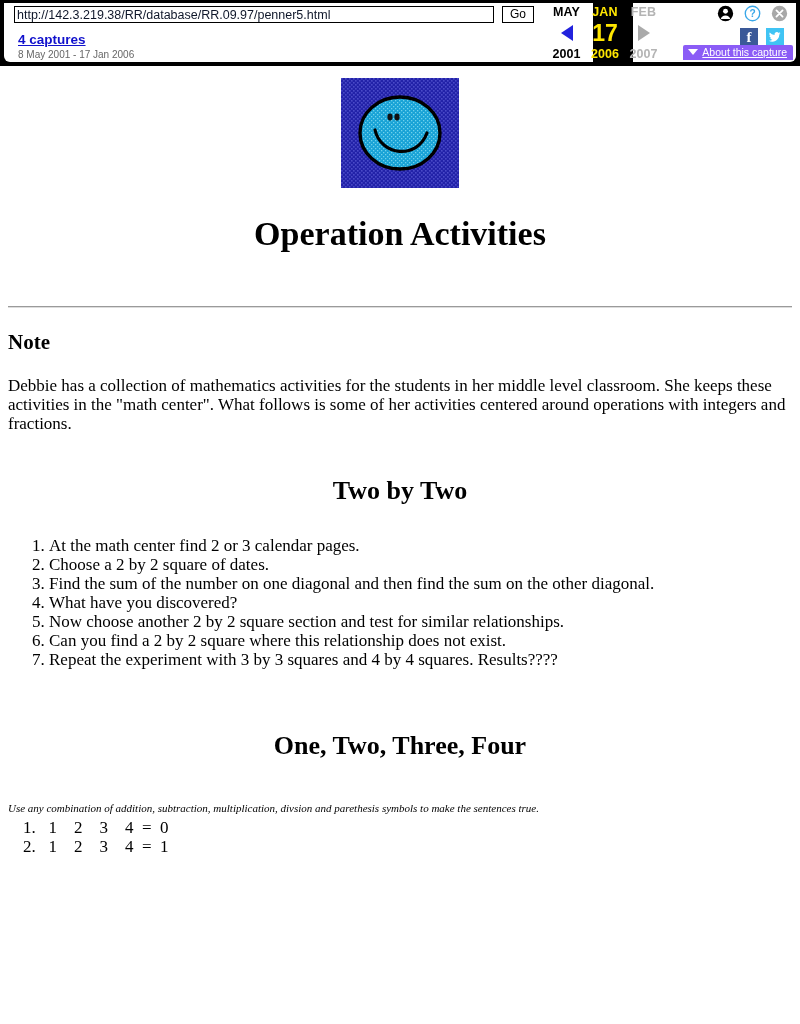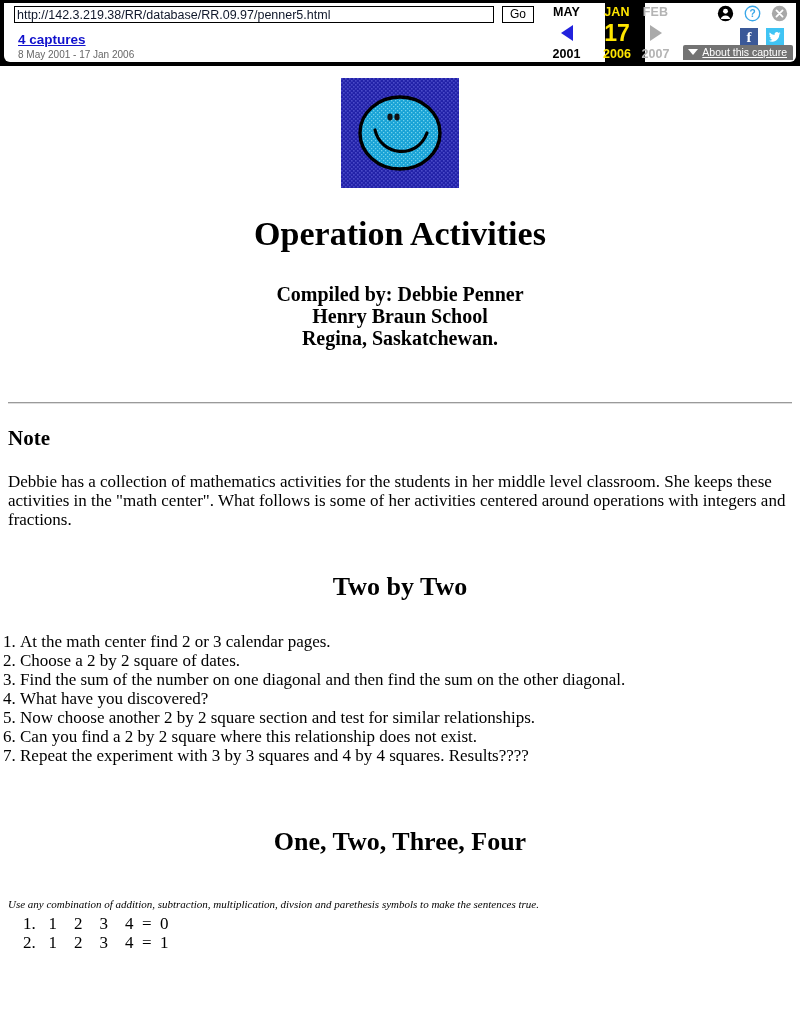--- a/index.html
+++ b/index.html
@@ -105,21 +105,21 @@
   .wm-col {
     width: 37px;
     display: flex;
     flex-direction: column;
     align-items: center;
     justify-content: space-between;
     padding: 2px 17px 1px 1px;
     box-sizing: border-box;
   }
   .wm-col.prev  { color: #000000; background: transparent; }
-  .wm-col.cur   { color: #ffe600; background: #000000; width: 40px; margin-left: 12px; }
+  .wm-col.cur   { color: #ffe600; background: #000000; width: 40px; }
   .wm-col.next  { color: #b4b4b4; background: transparent; }
   .wm-mon { font-size: 12.5px; font-weight: bold; letter-spacing: 0.2px; }
   .wm-day { font-size: 23px; font-weight: bold; line-height: 22px; }
   .wm-yr  { font-size: 12.5px; font-weight: bold; }
   .wm-arrow-l {
     width: 0; height: 0;
     border-top: 8px solid transparent;
     border-bottom: 8px solid transparent;
     border-right: 12px solid #2222dd;
     margin: 2px 0;
@@ -159,21 +159,21 @@
   .wm-tw { background: #40c4f4; }
   .wm-fb span {
     color: #ffffff; font-weight: bold; font-size: 15px;
     font-family: "Liberation Serif", serif; line-height: 16px;
   }
 
   .wm-about {
     position: absolute;
     right: 3px;
     bottom: 2px;
-    background: #737373;
+    background: #8b5cf6;
     color: #ffffff;
     font-size: 10.5px;
     font-family: "Liberation Sans", sans-serif;
     padding: 1px 6px 2px 5px;
     border-radius: 2px 2px 0 0;
     display: flex;
     align-items: center;
     gap: 4px;
     cursor: pointer;
     white-space: nowrap;
@@ -247,21 +247,21 @@
     margin: 43px 0 0 0;
   }
   h2.center.second {
     margin-top: 62px;
   }
   ol.steps {
     font-family: "Liberation Serif", serif;
     font-size: 17px;
     line-height: 19px;
     margin: 30px 0 0 0;
-    padding-left: 20px;
+    padding-left: 49px;
   }
   ol.steps li { margin: 0; padding: 0; }
 
   p.intro2 {
     font-family: "Liberation Serif", serif;
     font-size: 11px;
     line-height: 19px;
     margin: 38px 8px 0 8px;
     font-style: italic;
   }
@@ -361,25 +361,20 @@
       <rect x="0" y="0" width="118" height="110" fill="url(#bgdots)"></rect>
       <ellipse cx="59" cy="55" rx="40" ry="36" fill="url(#facedots)" stroke="#000000" stroke-width="3.4"></ellipse>
       <ellipse cx="49" cy="39" rx="2.6" ry="3.4" fill="#111111"></ellipse>
       <ellipse cx="56" cy="39" rx="2.6" ry="3.4" fill="#111111"></ellipse>
       <path d="M34 52 C 40 78, 76 82, 86 55" fill="none" stroke="#000000" stroke-width="3.2" stroke-linecap="round"></path>
     </svg>
   </div>
 
   <h1 class="title">Operation Activities</h1>
 
-  <div class="byline">
-    <div>Compiled by: Debbie Penner</div>
-    <div>Henry Braun School</div>
-    <div>Regina, Saskatchewan.</div>
-  </div>
 
   <hr class="rule">
 
   <h2 class="sec">Note</h2>
   <p class="body">Debbie has a collection of mathematics activities for the students in her middle level classroom. She keeps these activities in the "math center". What follows is some of her activities centered around operations with integers and fractions.</p>
 
   <h2 class="center">Two by Two</h2>
 
   <ol class="steps">
     <li>At the math center find 2 or 3 calendar pages.</li>

